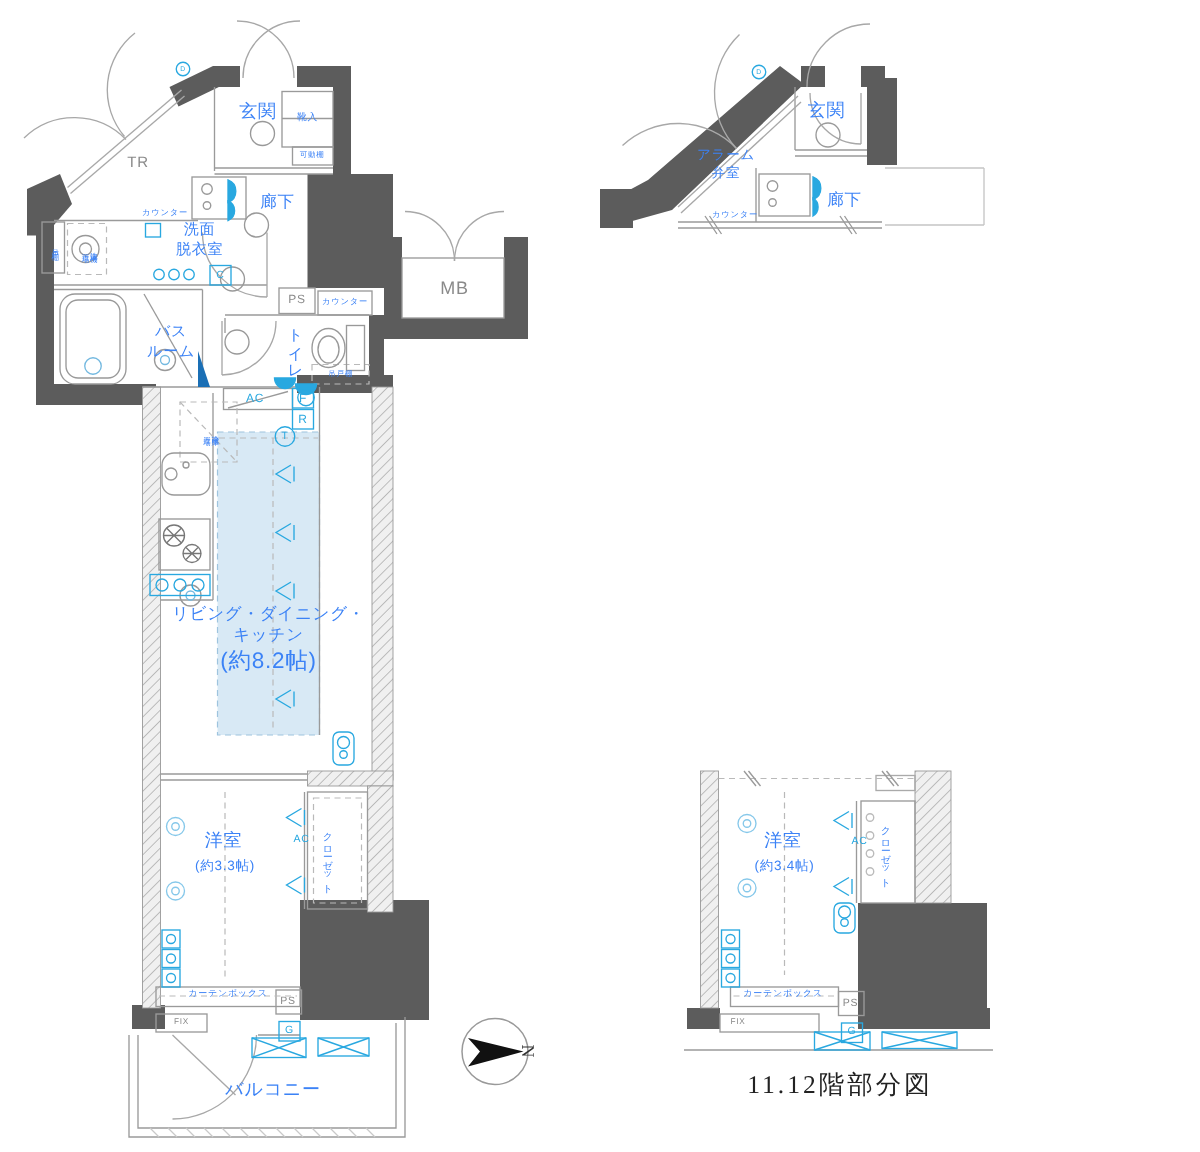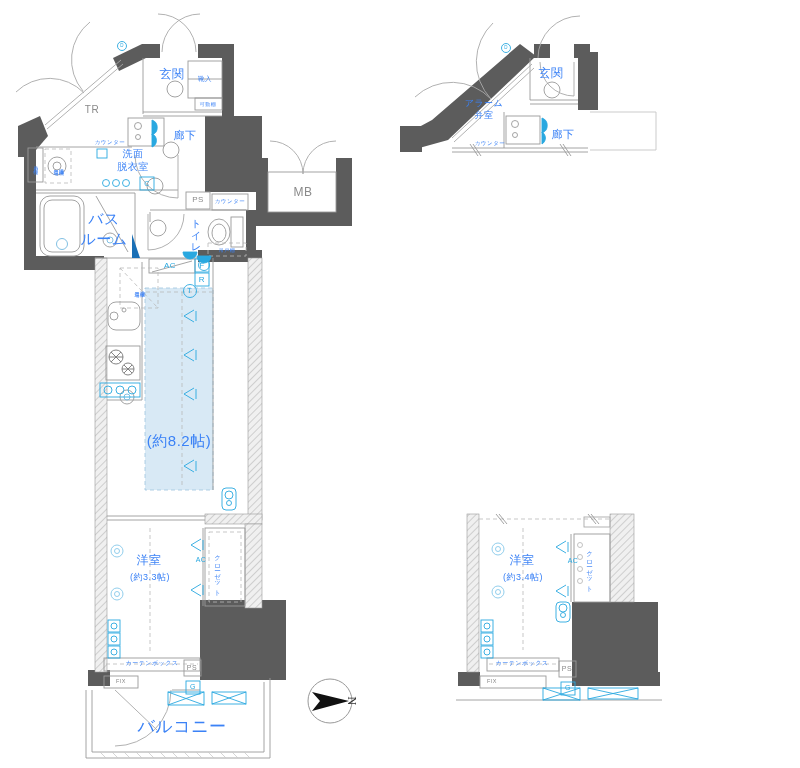--- a/index.html
+++ b/index.html
@@ -318,56 +318,59 @@
 <div class="lbl" style="left:172px;top:75px;font-size:12px">玄関</div>
 <div class="lbl" style="left:205px;top:79px;font-size:6.5px">靴入</div>
 <div class="lbl" style="left:208px;top:104px;font-size:5px">可動棚</div>
 <div class="lbl" style="left:185px;top:135px;font-size:11px">廊下</div>
 <div class="lbl" style="left:110px;top:143px;font-size:5.5px">カウンター</div>
 <div class="lbl" style="left:133px;top:160px;font-size:10px">洗面
 脱衣室</div>
 <div class="lbl v" style="left:35px;top:164px;font-size:5px">吊戸棚</div>
 <div class="lbl v" style="left:58px;top:165px;font-size:5px">洗濯機
 置場</div>
-<div class="lbl" style="left:104px;top:228px;font-size:15px">バス
+<div class="lbl" style="left:114px;top:228px;font-size:10px">バス
 ルーム</div>
 <div class="lbl dim" style="left:198px;top:200px;font-size:8px">PS</div>
 <div class="lbl" style="left:230px;top:202px;font-size:5.5px">カウンター</div>
 <div class="lbl v" style="left:196px;top:230px;font-size:10px">トイレ</div>
 <div class="lbl" style="left:227px;top:250px;font-size:5px">吊戸棚</div>
 <div class="lbl dim" style="left:303px;top:193px;font-size:12px">MB</div>
 <div class="lbl blue" style="left:170px;top:266px;font-size:8px">AC</div>
 <div class="lbl blue" style="left:202px;top:266px;font-size:8px">F</div>
 <div class="lbl blue" style="left:202px;top:280px;font-size:8px">R</div>
 <div class="lbl blue" style="left:190px;top:291px;font-size:7px">T</div>
 <div class="lbl blue" style="left:147px;top:184px;font-size:7px">C</div>
 <div class="lbl blue" style="left:122px;top:46px;font-size:4.5px">D</div>
 <div class="lbl v" style="left:139px;top:287px;font-size:5px">冷蔵庫
 置場</div>
+<div class="lbl" style="left:179px;top:417px;font-size:11px">リビング・ダイニング・
+キッチン</div>
 <div class="lbl" style="left:179px;top:441px;font-size:15px">(約8.2帖)</div>
 <div class="lbl" style="left:149px;top:561px;font-size:12px">洋室</div>
 <div class="lbl" style="left:150px;top:578px;font-size:9px">(約3.3帖)</div>
 <div class="lbl v" style="left:218px;top:572px;font-size:6.5px">クローゼット</div>
 <div class="lbl blue" style="left:201px;top:560px;font-size:7px">AC</div>
 <div class="lbl" style="left:152px;top:664px;font-size:6px">カーテンボックス</div>
 <div class="lbl dim" style="left:192px;top:668px;font-size:7px">PS</div>
 <div class="lbl dim" style="left:121px;top:682px;font-size:5.5px">FIX</div>
 <div class="lbl blue" style="left:193px;top:687px;font-size:7px">G</div>
-<div class="lbl" style="left:182px;top:727px;font-size:17px">バルコニー</div>
+<div class="lbl" style="left:182px;top:727px;font-size:12px">バルコニー</div>
 
 <div class="lbl" style="left:484px;top:110px;font-size:9px">アラーム
 弁室</div>
 <div class="lbl" style="left:551px;top:74px;font-size:12px">玄関</div>
 <div class="lbl" style="left:563px;top:134px;font-size:11px">廊下</div>
 <div class="lbl" style="left:490px;top:144px;font-size:5.5px">カウンター</div>
 <div class="lbl blue" style="left:506px;top:48px;font-size:4.5px">D</div>
 <div class="lbl" style="left:522px;top:561px;font-size:12px">洋室</div>
 <div class="lbl" style="left:523px;top:578px;font-size:9px">(約3.4帖)</div>
 <div class="lbl v" style="left:590px;top:568px;font-size:6.5px">クローゼット</div>
 <div class="lbl blue" style="left:573px;top:561px;font-size:7px">AC</div>
 <div class="lbl" style="left:522px;top:664px;font-size:6px">カーテンボックス</div>
 <div class="lbl dim" style="left:567px;top:669px;font-size:7px">PS</div>
 <div class="lbl dim" style="left:492px;top:682px;font-size:5.5px">FIX</div>
 <div class="lbl blue" style="left:568px;top:688px;font-size:7px">G</div>
 
+<div class="lbl caption" style="left:560px;top:724px;font-size:17px">11.12階部分図</div>
 <div class="lbl north-letter" style="left:351px;top:701px;font-size:12px">N</div>
 
 </div>
 
 </body></html>

